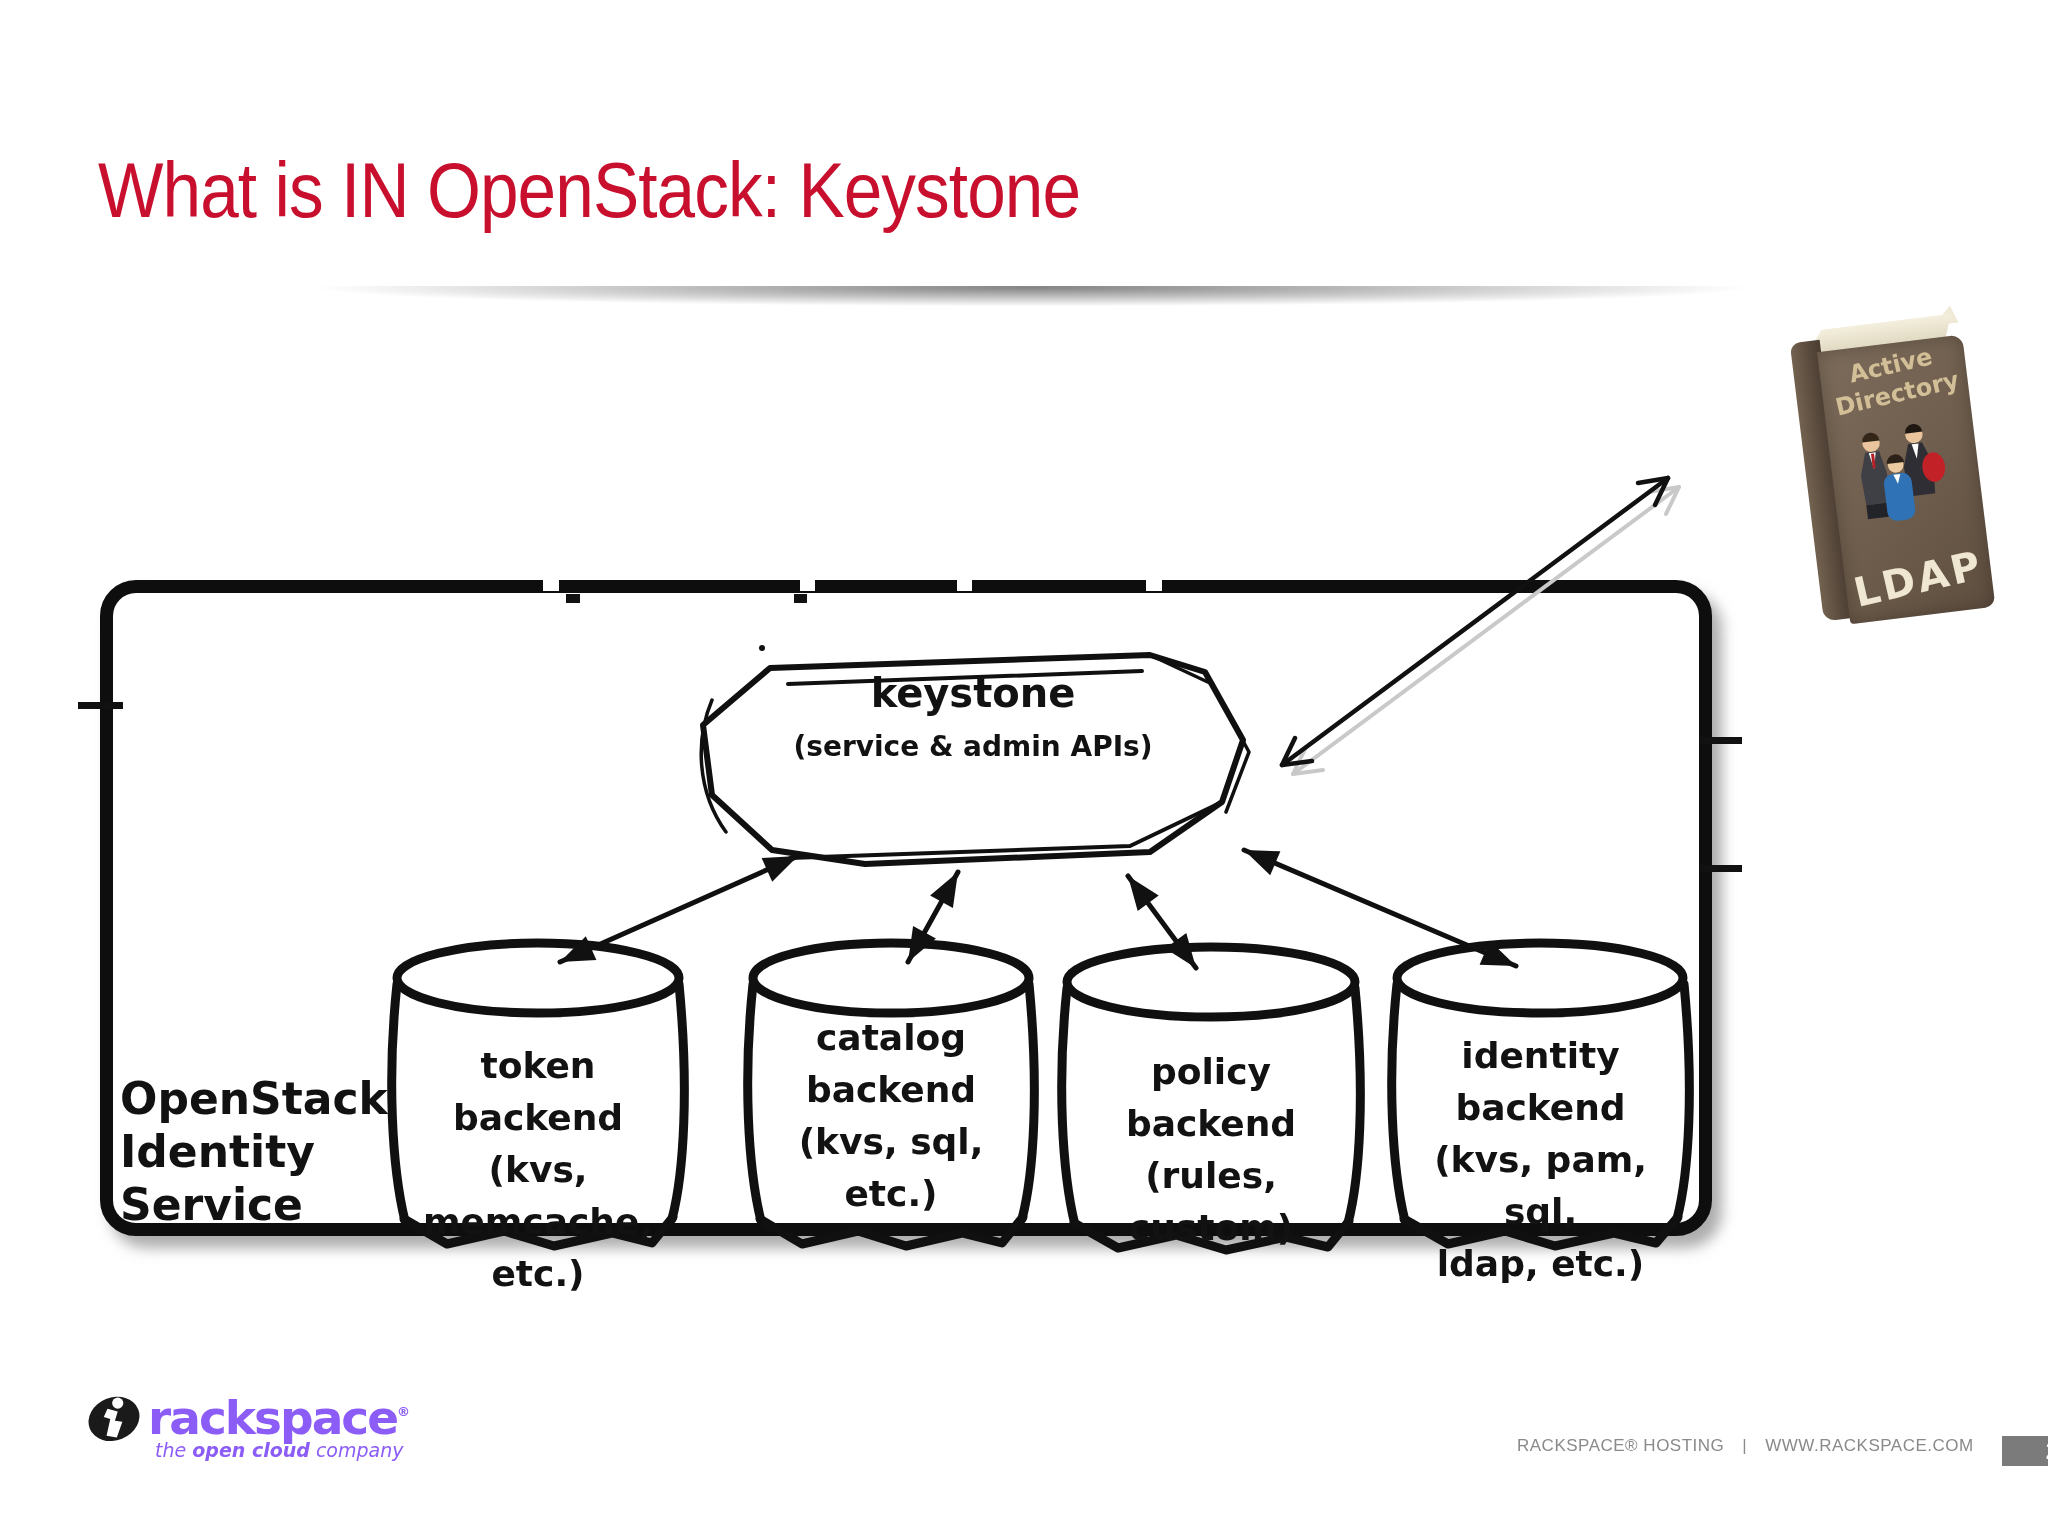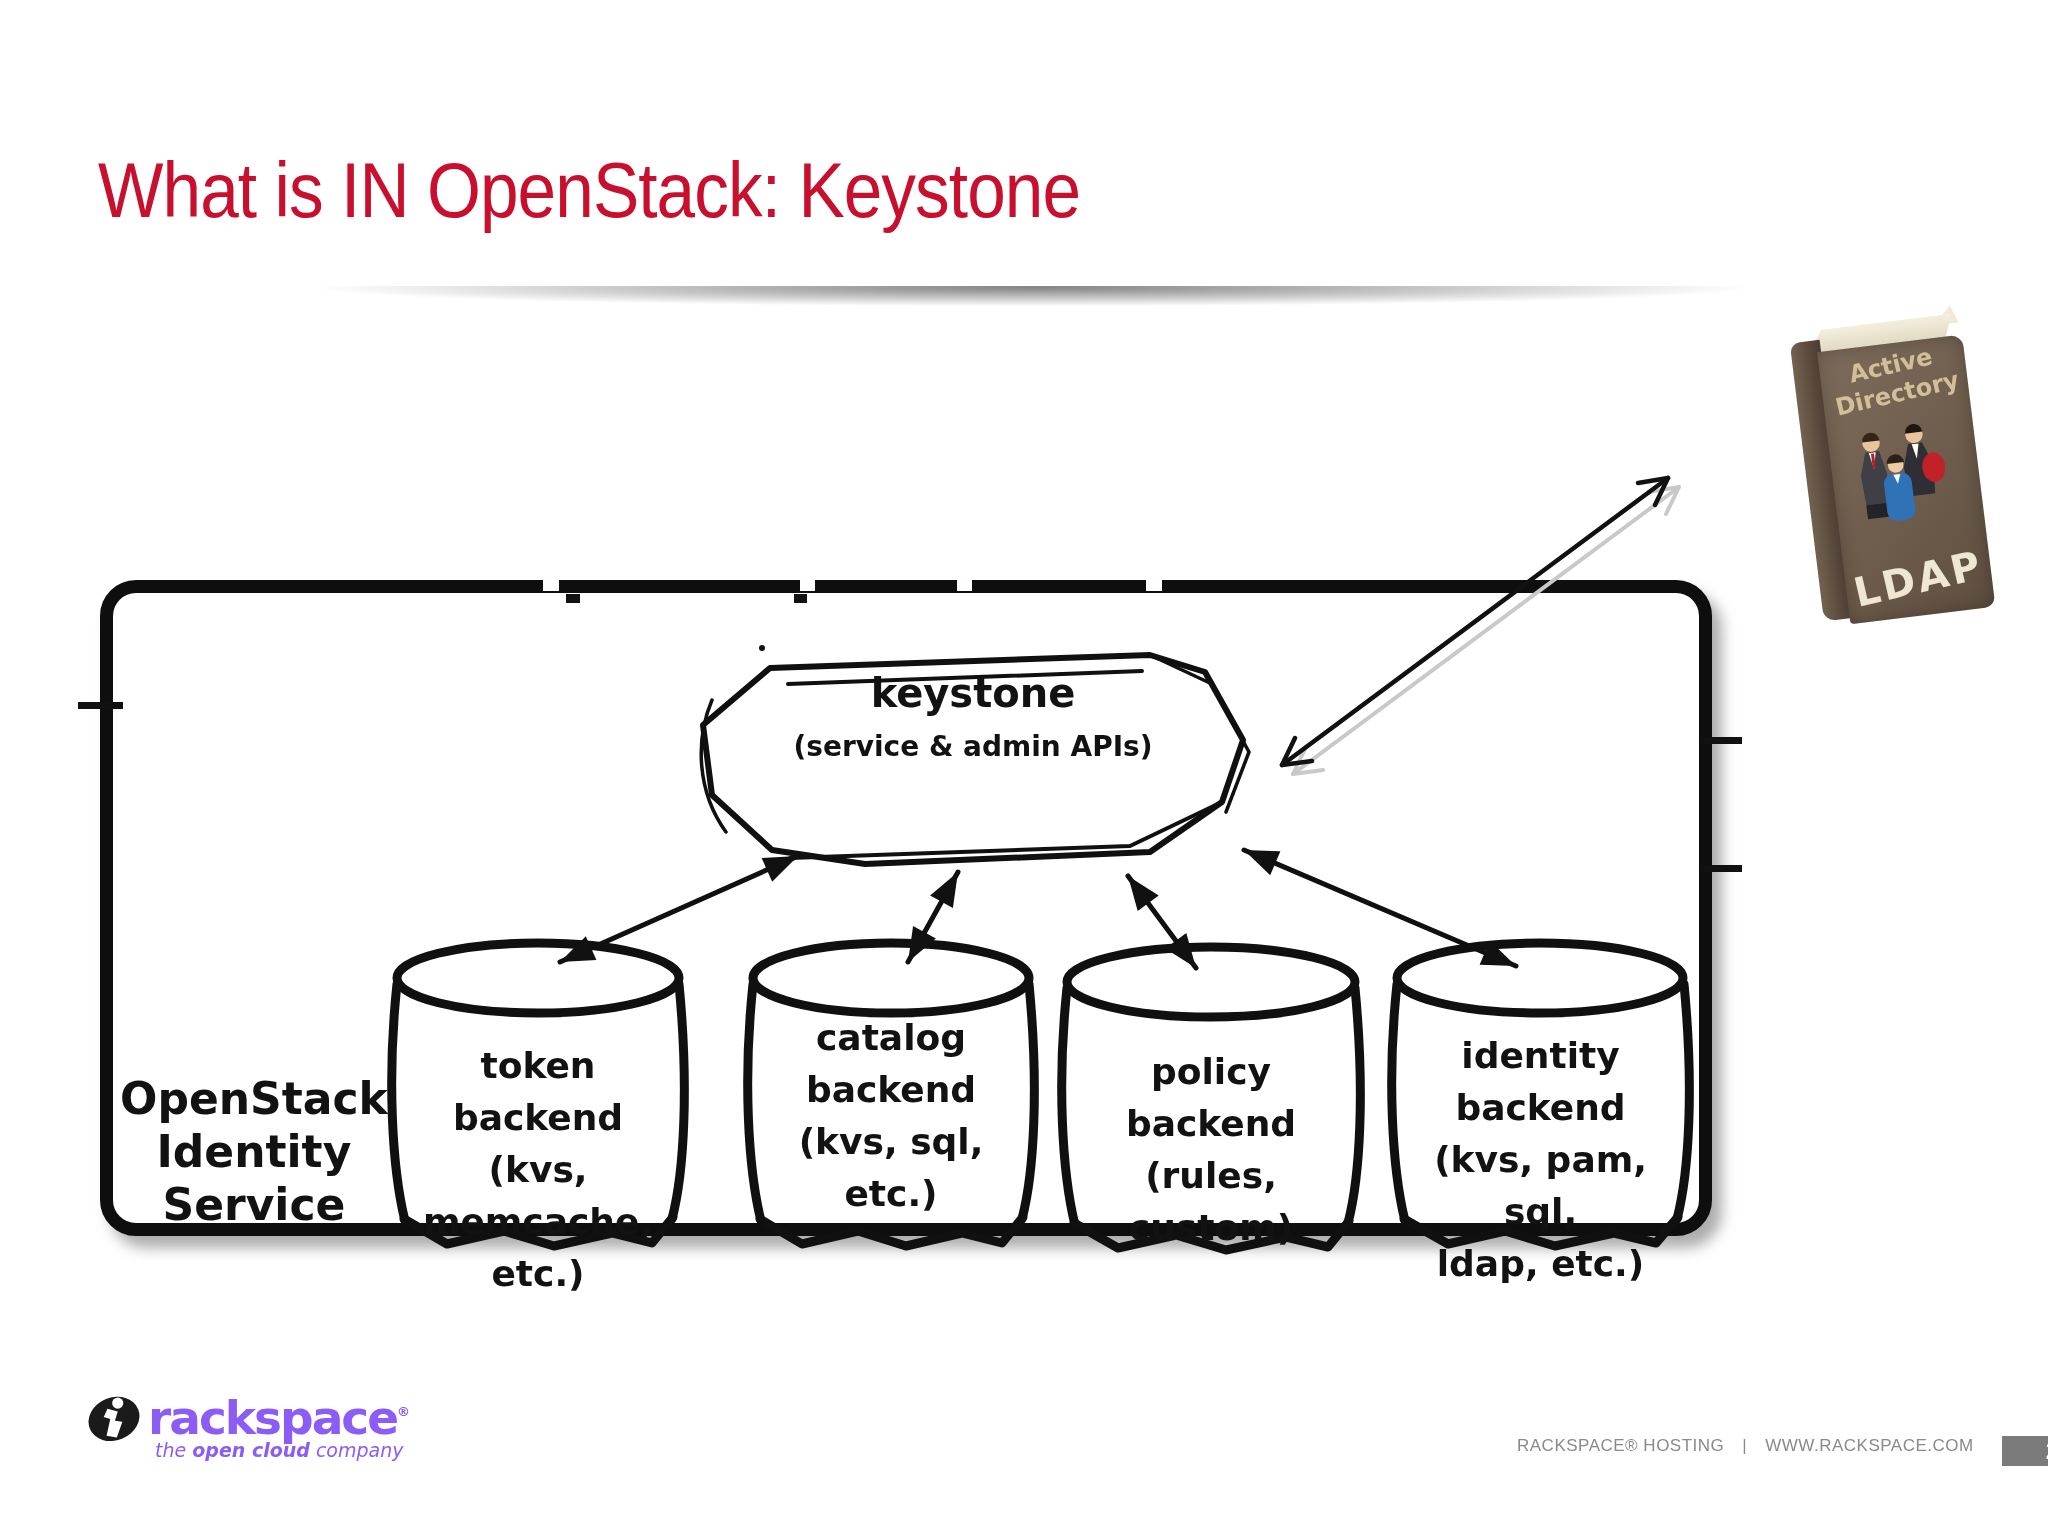--- a/index.html
+++ b/index.html
@@ -27,21 +27,21 @@
   .sketch{position:absolute;left:0;top:0;width:2048px;height:1536px;}
   
   .ink{color:#121212;font-family:"DejaVu Sans",sans-serif;font-weight:bold;position:absolute;text-align:center;}
   .keystone-label{left:703px;width:540px;top:666px;font-size:40px;line-height:54px;}
   .keystone-label .l2{font-size:28px;}
   .cyl-label{font-size:36px;line-height:52px;}
   .cyl-token{left:392px;width:292px;top:1040px;}
   .cyl-catalog{left:748px;width:286px;top:1012px;}
   .cyl-policy{left:1062px;width:298px;top:1046px;}
   .cyl-identity{left:1392px;width:297px;top:1030px;}
-  .service-label{left:120px;top:1072px;text-align:center;font-size:44px;line-height:53px;}
+  .service-label{left:120px;top:1072px;text-align:left;font-size:44px;line-height:53px;}
   
   .book{position:absolute;left:1806px;top:322px;width:172px;height:296px;transform:rotate(-7deg);}
   .book-pages{position:absolute;left:12px;top:0;width:152px;height:28px;
     background:linear-gradient(#f4efde,#dcd4bb);
     clip-path:polygon(0 100%,14% 0,100% 0,93% 100%);}
   .book-flap{position:absolute;right:2px;top:-8px;width:26px;height:18px;background:#efe9d6;
     clip-path:polygon(0 100%,75% 0,100% 100%);}
   .book-spine{position:absolute;left:0;top:10px;width:30px;height:280px;
     background:linear-gradient(90deg,#73624f,#55463a 70%,#4a3c30);border-radius:10px 0 0 12px;}
   .book-cover{position:absolute;left:26px;top:22px;right:0;bottom:0;

